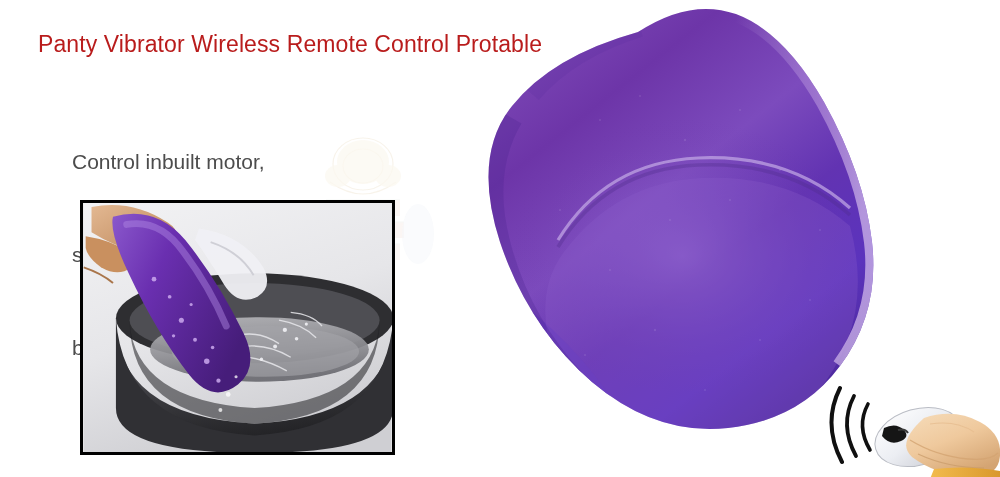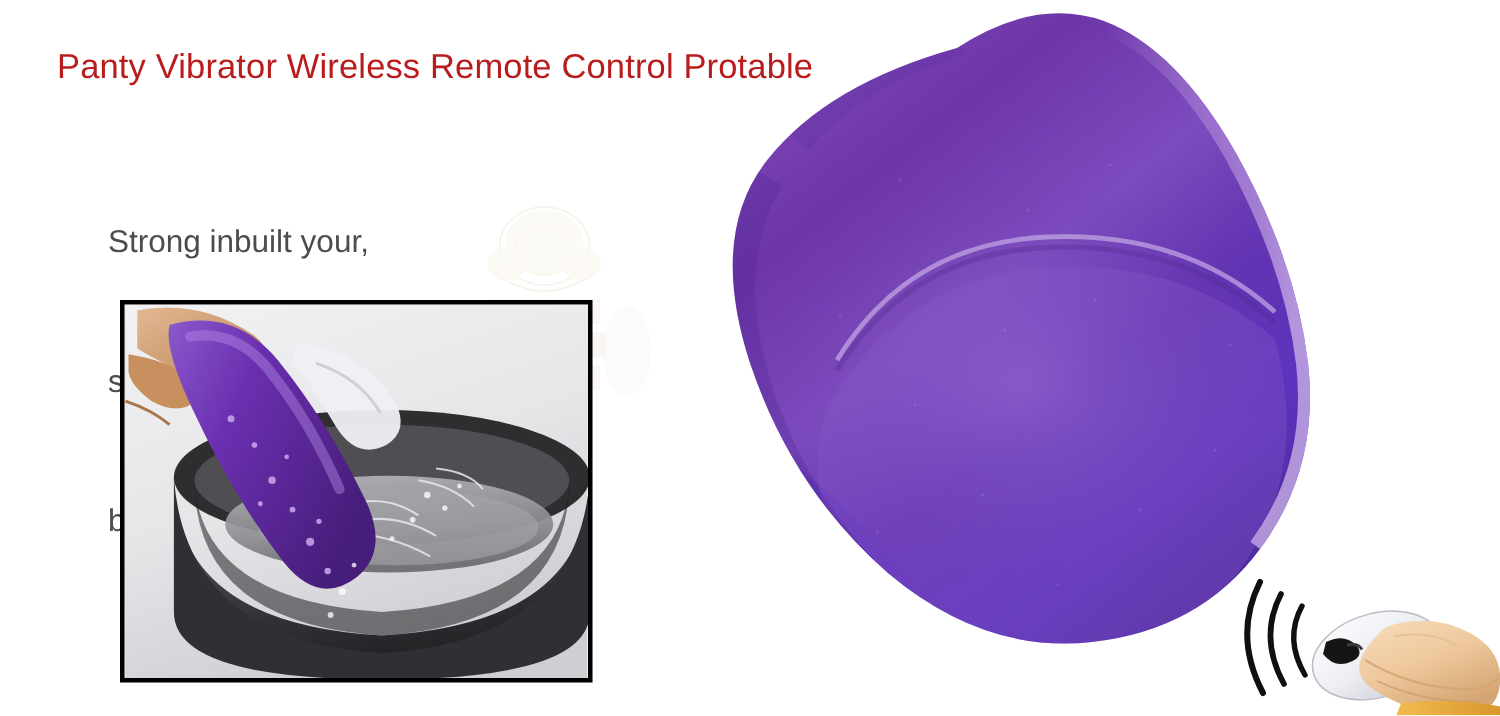--- a/index.html
+++ b/index.html
@@ -125,21 +125,21 @@
       </g>
       <g fill="#f3e9cf" opacity="0.6">
         <path d="M70 168 q25 18 50 0 v20 h-50 z"></path>
       </g>
     </svg>
   </div>
 
   <div id="headline">Panty Vibrator Wireless Remote Control Protable</div>
 
   <div id="bodycopy">
-    <span class="line">Strong inbuilt your,</span>
+    <span class="line">Control inbuilt motor,</span>
     <span class="line">stimulating inside labia,</span>
     <span class="line">breaking your sexual  interest.</span>
   </div>
 
   <div id="inset-photo">
     <svg viewBox="0 0 315 255" xmlns="http://www.w3.org/2000/svg">
       <defs>
         <linearGradient id="bgGrad" x1="0" y1="0" x2="0.4" y2="1">
           <stop offset="0%" stop-color="#f2f2f4"></stop>
           <stop offset="55%" stop-color="#e6e6e9"></stop>

